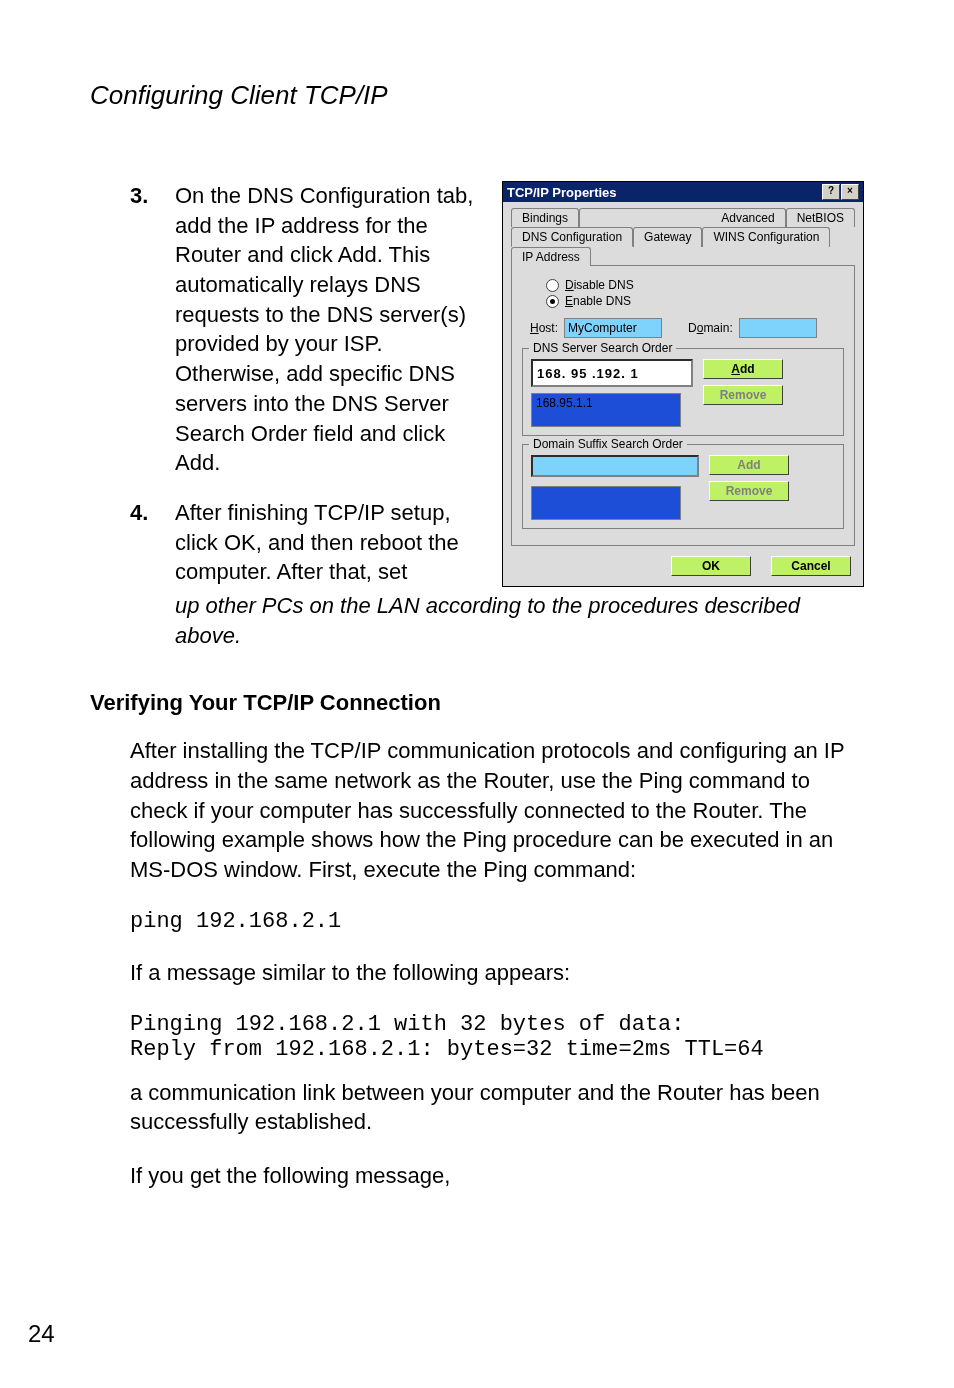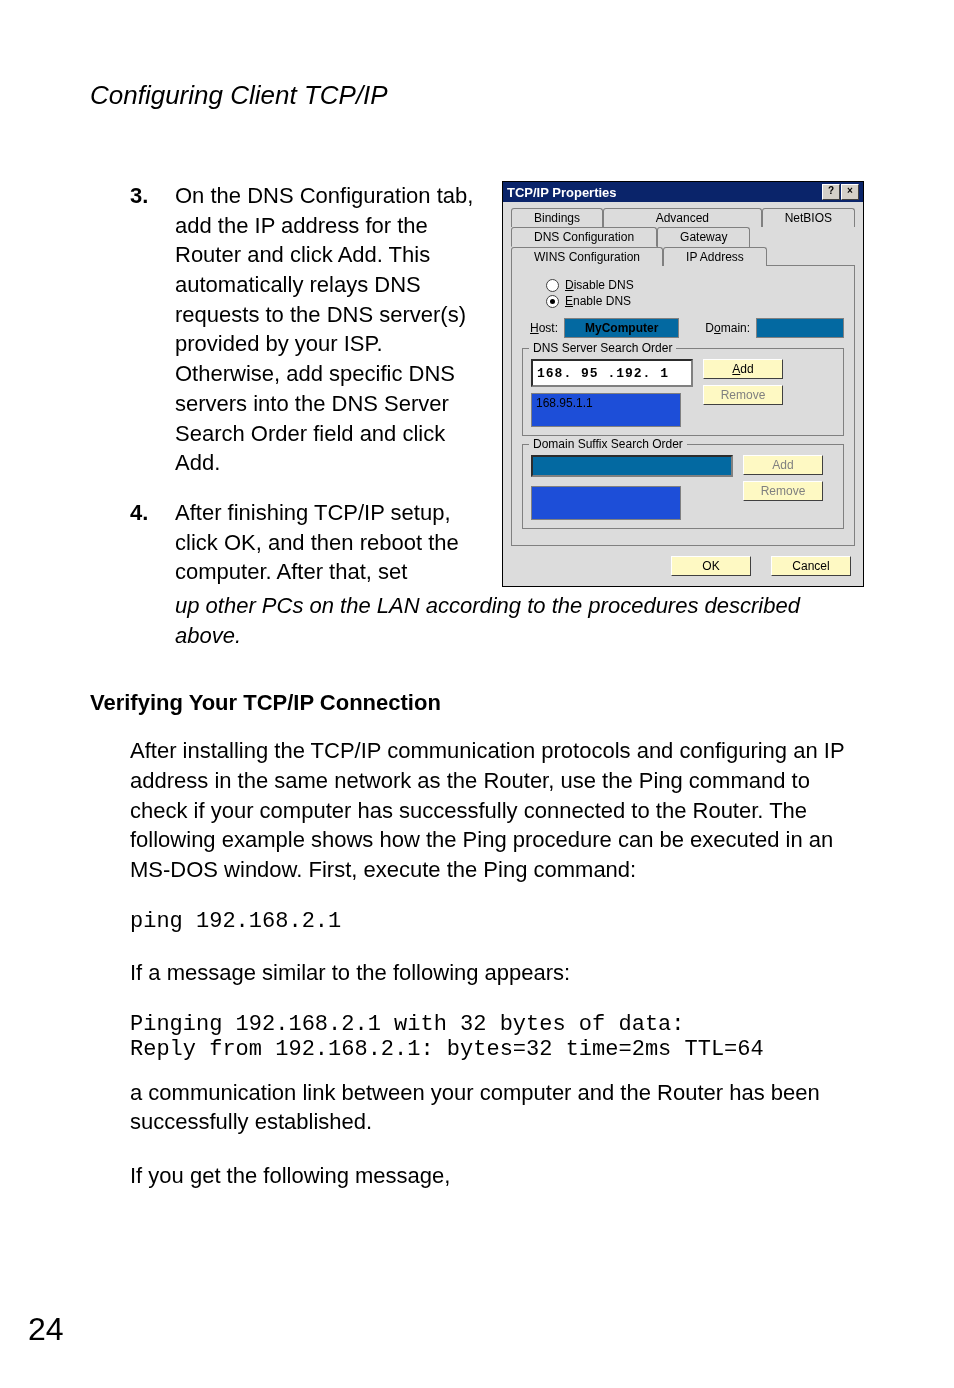--- a/index.html
+++ b/index.html
@@ -60,21 +60,21 @@
     font-family: "Courier New", Courier, monospace;
     font-size: 22px;
     margin-left: 40px;
     margin-bottom: 24px;
     white-space: pre;
   }
   .page-number {
     position: absolute;
     left: 28px;
     bottom: 40px;
-    font-size: 32px;
+    font-size: 24px;
   }
 
   
   .dialog {
     width: 360px;
     border: 1px solid #000;
     font-family: Tahoma, Arial, sans-serif;
     font-size: 12px;
     background: #dcdcdc;
     flex: 0 0 auto;
@@ -108,21 +108,21 @@
     background: #dcdcdc;
   }
   .tabstrip {
     display: flex;
     flex-wrap: wrap;
   }
   .tab {
     border: 1px solid #808080;
     border-bottom: none;
     background: #dcdcdc;
-    padding: 2px 22px;
+    padding: 2px 10px;
     font-size: 12px;
     border-top-left-radius: 3px;
     border-top-right-radius: 3px;
     position: relative;
   }
   .tabrow2 .tab.active {
     background: #dcdcdc;
     border-bottom: 1px solid #dcdcdc;
     z-index: 2;
   }
@@ -147,48 +147,48 @@
   .radio.sel::after{
     content:"";width:5px;height:5px;border-radius:50%;background:#000;
   }
   .field-row {
     display: flex;
     align-items: center;
     gap: 6px;
     margin: 10px 0;
   }
   .txt {
-    background:#0369a1;border:1px solid #808080;
-    height:18px;padding:0 20px;display:inline-flex;align-items:center;font-weight:bold;
+    background:#7dd3fc;border:1px solid #808080;
+    height:18px;padding:0 3px;display:inline-flex;align-items:center;
   }
   .group {
     border:1px solid #808080;padding:10px 8px 8px 8px;margin-top:8px;position:relative;
   }
   .group-title{
     position:absolute;top:-8px;left:6px;background:#dcdcdc;padding:0 4px;font-size:12px;
   }
   .btn {
     border:1px solid #fff;border-right-color:#404040;border-bottom-color:#404040;
-    background:#fef9c3;padding:2px 0;width:78px;text-align:center;font-size:12px;
+    background:#bef264;padding:2px 0;width:78px;text-align:center;font-size:12px;font-weight:bold;
   }
   .btn.disabled{color:#808080;}
   .listbox{
     background:#1d4ed8;border:1px solid #808080;height:34px;padding:2px 4px;font-size:12px;
     width:150px;box-sizing:border-box;
   }
   .row-flex{display:flex;gap:10px;align-items:flex-start;}
   .btn-col{display:flex;flex-direction:column;gap:6px;}
   .dlg-footer{
     display:flex;justify-content:flex-end;gap:20px;padding:10px 4px 2px 4px;
   }
   .ip-seg-input{
     background:#fff;border:2px inset #808080;
-    width:162px;height:28px;display:flex;align-items:center;
-    font-family:Liberation Mono, monospace;font-weight:bold;font-size:13px;
-    padding:0 4px;letter-spacing:1px;box-sizing:border-box;
+    width:162px;height:16px;display:flex;align-items:center;
+    font-family:Liberation Sans, sans-serif;font-weight:bold;font-size:13px;
+    padding:12px 4px;letter-spacing:1px;box-sizing:border-box;
   }
   .underline-first::first-letter{text-decoration:underline;}
 </style>
 </head>
 <body>
 
 <div class="page">
   <div class="page-heading">Configuring Client TCP/IP</div>
 
   <div class="step3-row">
@@ -208,21 +208,21 @@
       <div class="titlebar">
         <span class="titlebar-text">TCP/IP Properties</span>
         <div class="titlebar-btns">
           <div class="tb-btn">?</div>
           <div class="tb-btn">×</div>
         </div>
       </div>
       <div class="dlg-body">
         <div class="tabstrip">
           <div class="tab">Bindings</div>
-          <div class="tab" style="flex:1;text-align:center">Advanced</div>
+          <div class="tab" style="flex:1;text-align:right">Advanced</div>
           <div class="tab">NetBIOS</div>
         </div>
         <div class="tabstrip tabrow2">
           <div class="tab active">DNS Configuration</div>
           <div class="tab">Gateway</div>
           <div class="tab">WINS Configuration</div>
           <div class="tab">IP Address</div>
         </div>
         <div class="tab-panel">
           <div class="radio-row">

